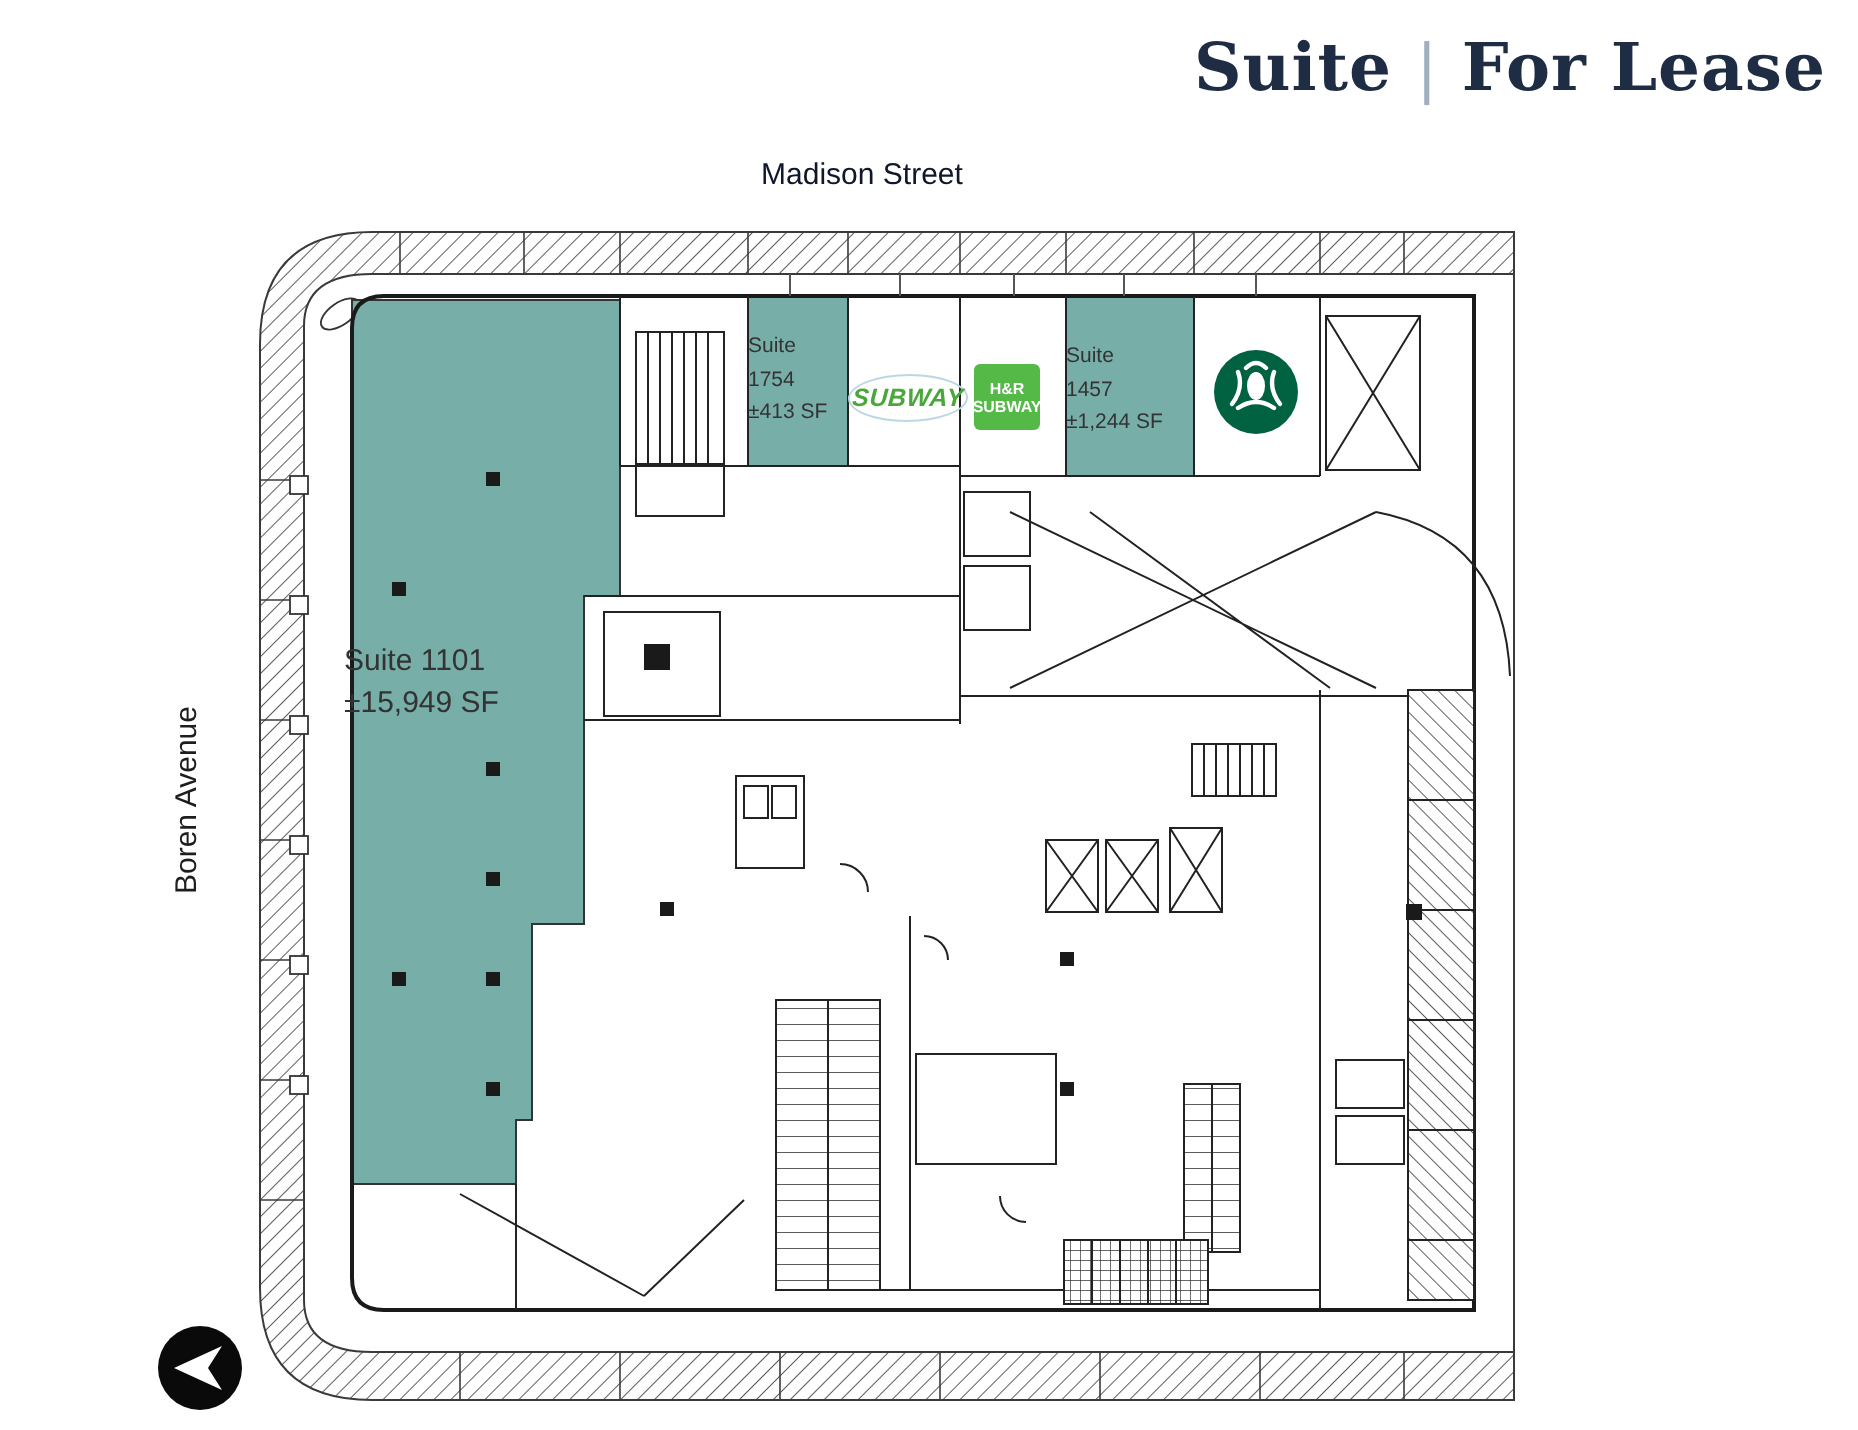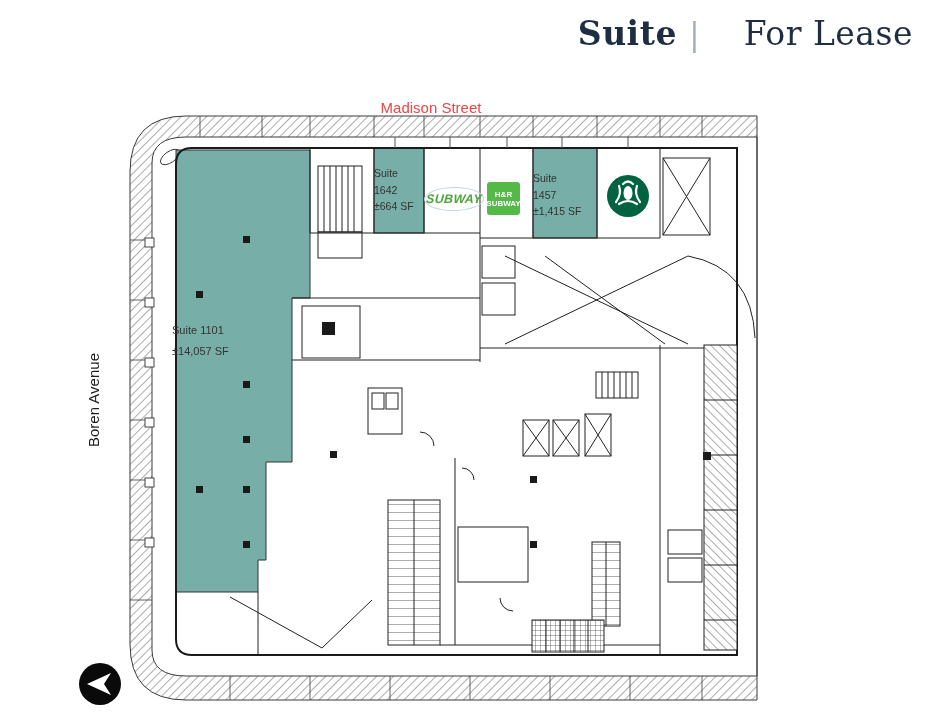--- a/index.html
+++ b/index.html
@@ -8,33 +8,33 @@
     font-family:"Liberation Sans",sans-serif;
   }
   .plan{position:absolute;left:0;top:0;}
   
   .header{
     position:absolute;top:14px;right:16px;white-space:nowrap;
     font-family:"DejaVu Serif","Liberation Serif",serif;color:#1e2c44;font-size:33px;
   }
   .header .t{font-weight:700;letter-spacing:.5px;}
   .header .sep{color:#9fb0c0;font-weight:400;margin:0 12px;font-size:32px;}
-  .header .sub{font-weight:400;letter-spacing:.5px;margin-left:32px;}
+  .header .sub{font-weight:700;letter-spacing:.5px;}
   
   .street-top{
-    position:absolute;left:331px;top:99px;width:200px;text-align:center;
-    font-size:15px;color:#ef4444;
+    position:absolute;left:331px;top:79px;width:200px;text-align:center;
+    font-size:15px;color:#0f172a;
   }
   .street-left{
     position:absolute;left:15px;top:390px;width:160px;height:20px;text-align:center;
     font-size:15px;color:#1d1d1d;transform:rotate(-90deg);transform-origin:center;
   }
   
   .suite-label{position:absolute;text-align:left;color:#333333;}
-  .lbl-1101{left:172px;top:320px;width:140px;font-size:11px;line-height:21px;}
+  .lbl-1101{left:172px;top:320px;width:140px;font-size:15px;line-height:21px;}
   .lbl-1103{left:374px;top:165px;width:50px;font-size:10.5px;line-height:16.5px;}
   .lbl-1109{left:533px;top:170px;width:64px;font-size:10.5px;line-height:16.5px;}
   
   .subway{
     position:absolute;left:424px;top:187px;width:58px;height:22px;
     display:flex;align-items:center;justify-content:center;
     border:1px solid #bcd7e4;border-radius:50%;
     color:#4ba63b;font-weight:bold;font-style:italic;font-size:12.5px;letter-spacing:.3px;
     transform:skewX(-4deg);
   }
@@ -198,31 +198,31 @@
 
   <div class="header">
     <span class="t">Suite</span><span class="sep">|</span><span class="sub">For Lease</span>
   </div>
 
   <div class="street-top">Madison Street</div>
   <div class="street-left">Boren Avenue</div>
 
   <div class="suite-label lbl-1101">
     <div>Suite 1101</div>
-    <div>±14,057 SF</div>
+    <div>±15,949 SF</div>
   </div>
   <div class="suite-label lbl-1103">
     <div>Suite</div>
-    <div>1642</div>
-    <div>±664 SF</div>
+    <div>1754</div>
+    <div>±413 SF</div>
   </div>
   <div class="suite-label lbl-1109">
     <div>Suite</div>
     <div>1457</div>
-    <div>±1,415 SF</div>
+    <div>±1,244 SF</div>
   </div>
 
   <div class="subway">
     <span>SUBWAY</span>
   </div>
   <div class="hrblock">
     <span>H&amp;R</span>
     <span>SUBWAY</span>
   </div>
   <div class="starbucks">

